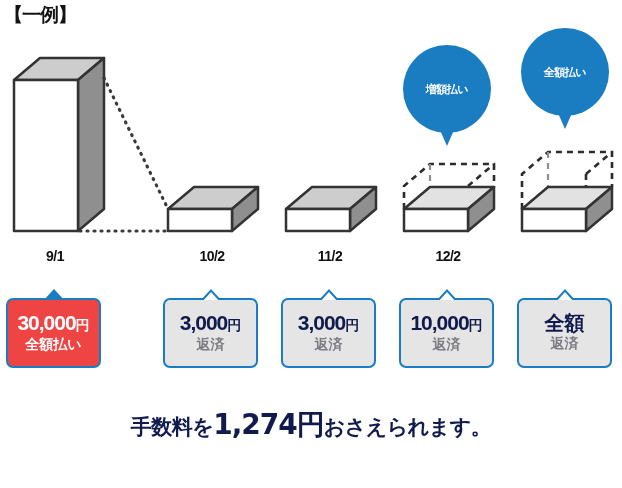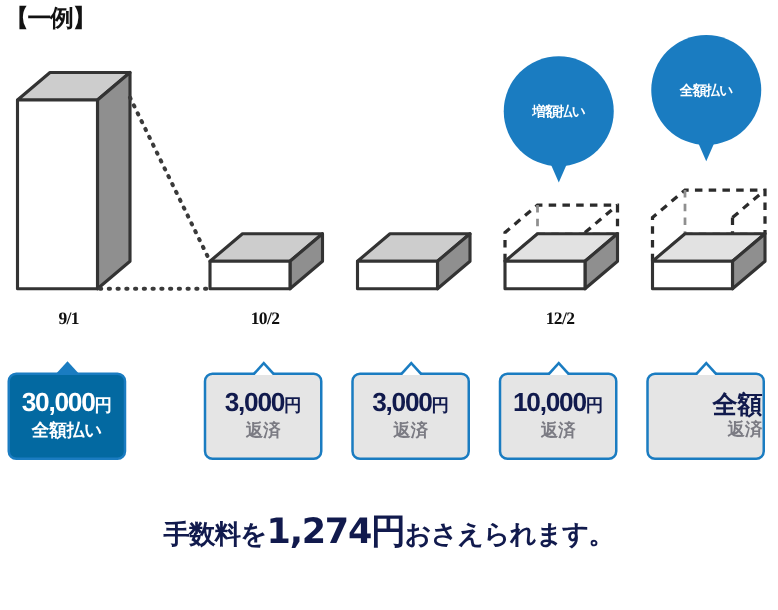--- a/index.html
+++ b/index.html
@@ -20,21 +20,21 @@
     font-family:"DejaVu Sans","Liberation Sans",sans-serif;
   }
 
   
   #chart{position:absolute;left:0;top:0;}
 
   
   .datelbl{
     position:absolute;top:248px;width:110px;text-align:center;
     font-size:14px;font-weight:bold;color:#101010;
-    font-family:Liberation Serif, serif;letter-spacing:-0.5px;
+    font-family:Liberation Sans, sans-serif;letter-spacing:-0.5px;
   }
 
   
   .bubble{
     position:absolute;width:88px;height:88px;border-radius:50%;
     background:#1a7cc1;color:#ffffff;
     display:flex;align-items:center;justify-content:center;
     font-size:11px;font-weight:bold;letter-spacing:-0.5px;
     font-family:"DejaVu Sans","Liberation Sans",sans-serif;
   }
@@ -45,21 +45,21 @@
     border-top:16px solid #1a7cc1;
   }
 
   
   .callout{
     position:absolute;top:298px;width:95px;height:70px;
     border:2px solid #1a7cc1;border-radius:7px;background:#e5e5e5;
     box-sizing:border-box;
     display:flex;flex-direction:column;align-items:center;justify-content:center;
   }
-  .callout.filled{background:#0369a1;border-color:#1a7cc1;}
+  .callout.filled{background:#ef4444;border-color:#1a7cc1;}
   .callout .notch{
     position:absolute;left:50%;top:-13px;margin-left:-11px;
     width:22px;height:13px;overflow:hidden;
   }
   .callout .notch::before{
     content:"";position:absolute;left:0;top:2px;
     width:0;height:0;
     border-left:11px solid transparent;border-right:11px solid transparent;
     border-bottom:12px solid #1a7cc1;
   }
@@ -152,20 +152,21 @@
         <polyline points="586,174 612,152" fill="none" stroke="#2b2b2b" stroke-width="2.6" stroke-dasharray="6 5"></polyline>
       </g>
       <polygon points="522,209 548,187 612,187 586,209" fill="#e2e2e2" stroke="#333" stroke-width="2.5" stroke-linejoin="round"></polygon>
       <polygon points="586,209 612,187 612,209 586,231" fill="#8f8f8f" stroke="#333" stroke-width="2.5" stroke-linejoin="round"></polygon>
       <rect x="522" y="209" width="64" height="22" fill="#ffffff" stroke="#333" stroke-width="2.5" stroke-linejoin="round"></rect>
     </g>
   </svg>
 
   <div class="datelbl" style="left:0px;">9/1</div>
   <div class="datelbl" style="left:157px;">10/2</div>
+  <div class="datelbl" style="left:275px;">11/2</div>
   <div class="datelbl" style="left:393px;">12/2</div>
 
   <div class="bubble" style="left:403px;top:45px;">
     <span>増額払い</span>
     <span class="tail"></span>
   </div>
   <div class="bubble" style="left:521px;top:28px;">
     <span>全額払い</span>
     <span class="tail"></span>
   </div>
@@ -187,21 +188,21 @@
     <span class="amt"><span>3,000</span><span class="yen">円</span></span>
     <span class="sub">返済</span>
   </div>
 
   <div class="callout" style="left:399px;">
     <span class="notch"></span>
     <span class="amt"><span>10,000</span><span class="yen">円</span></span>
     <span class="sub">返済</span>
   </div>
 
-  <div class="callout" style="left:517px;align-items:flex-end;">
+  <div class="callout" style="left:517px;">
     <span class="notch"></span>
     <span class="amt jp"><span>全額</span><span class="yen"></span></span>
     <span class="sub">返済</span>
   </div>
 
   <div id="footer">
     <div id="foot2"><span>手数料を</span><span class="big">1,274円</span><span>おさえられます。</span></div>
   </div>
 
 </div>

